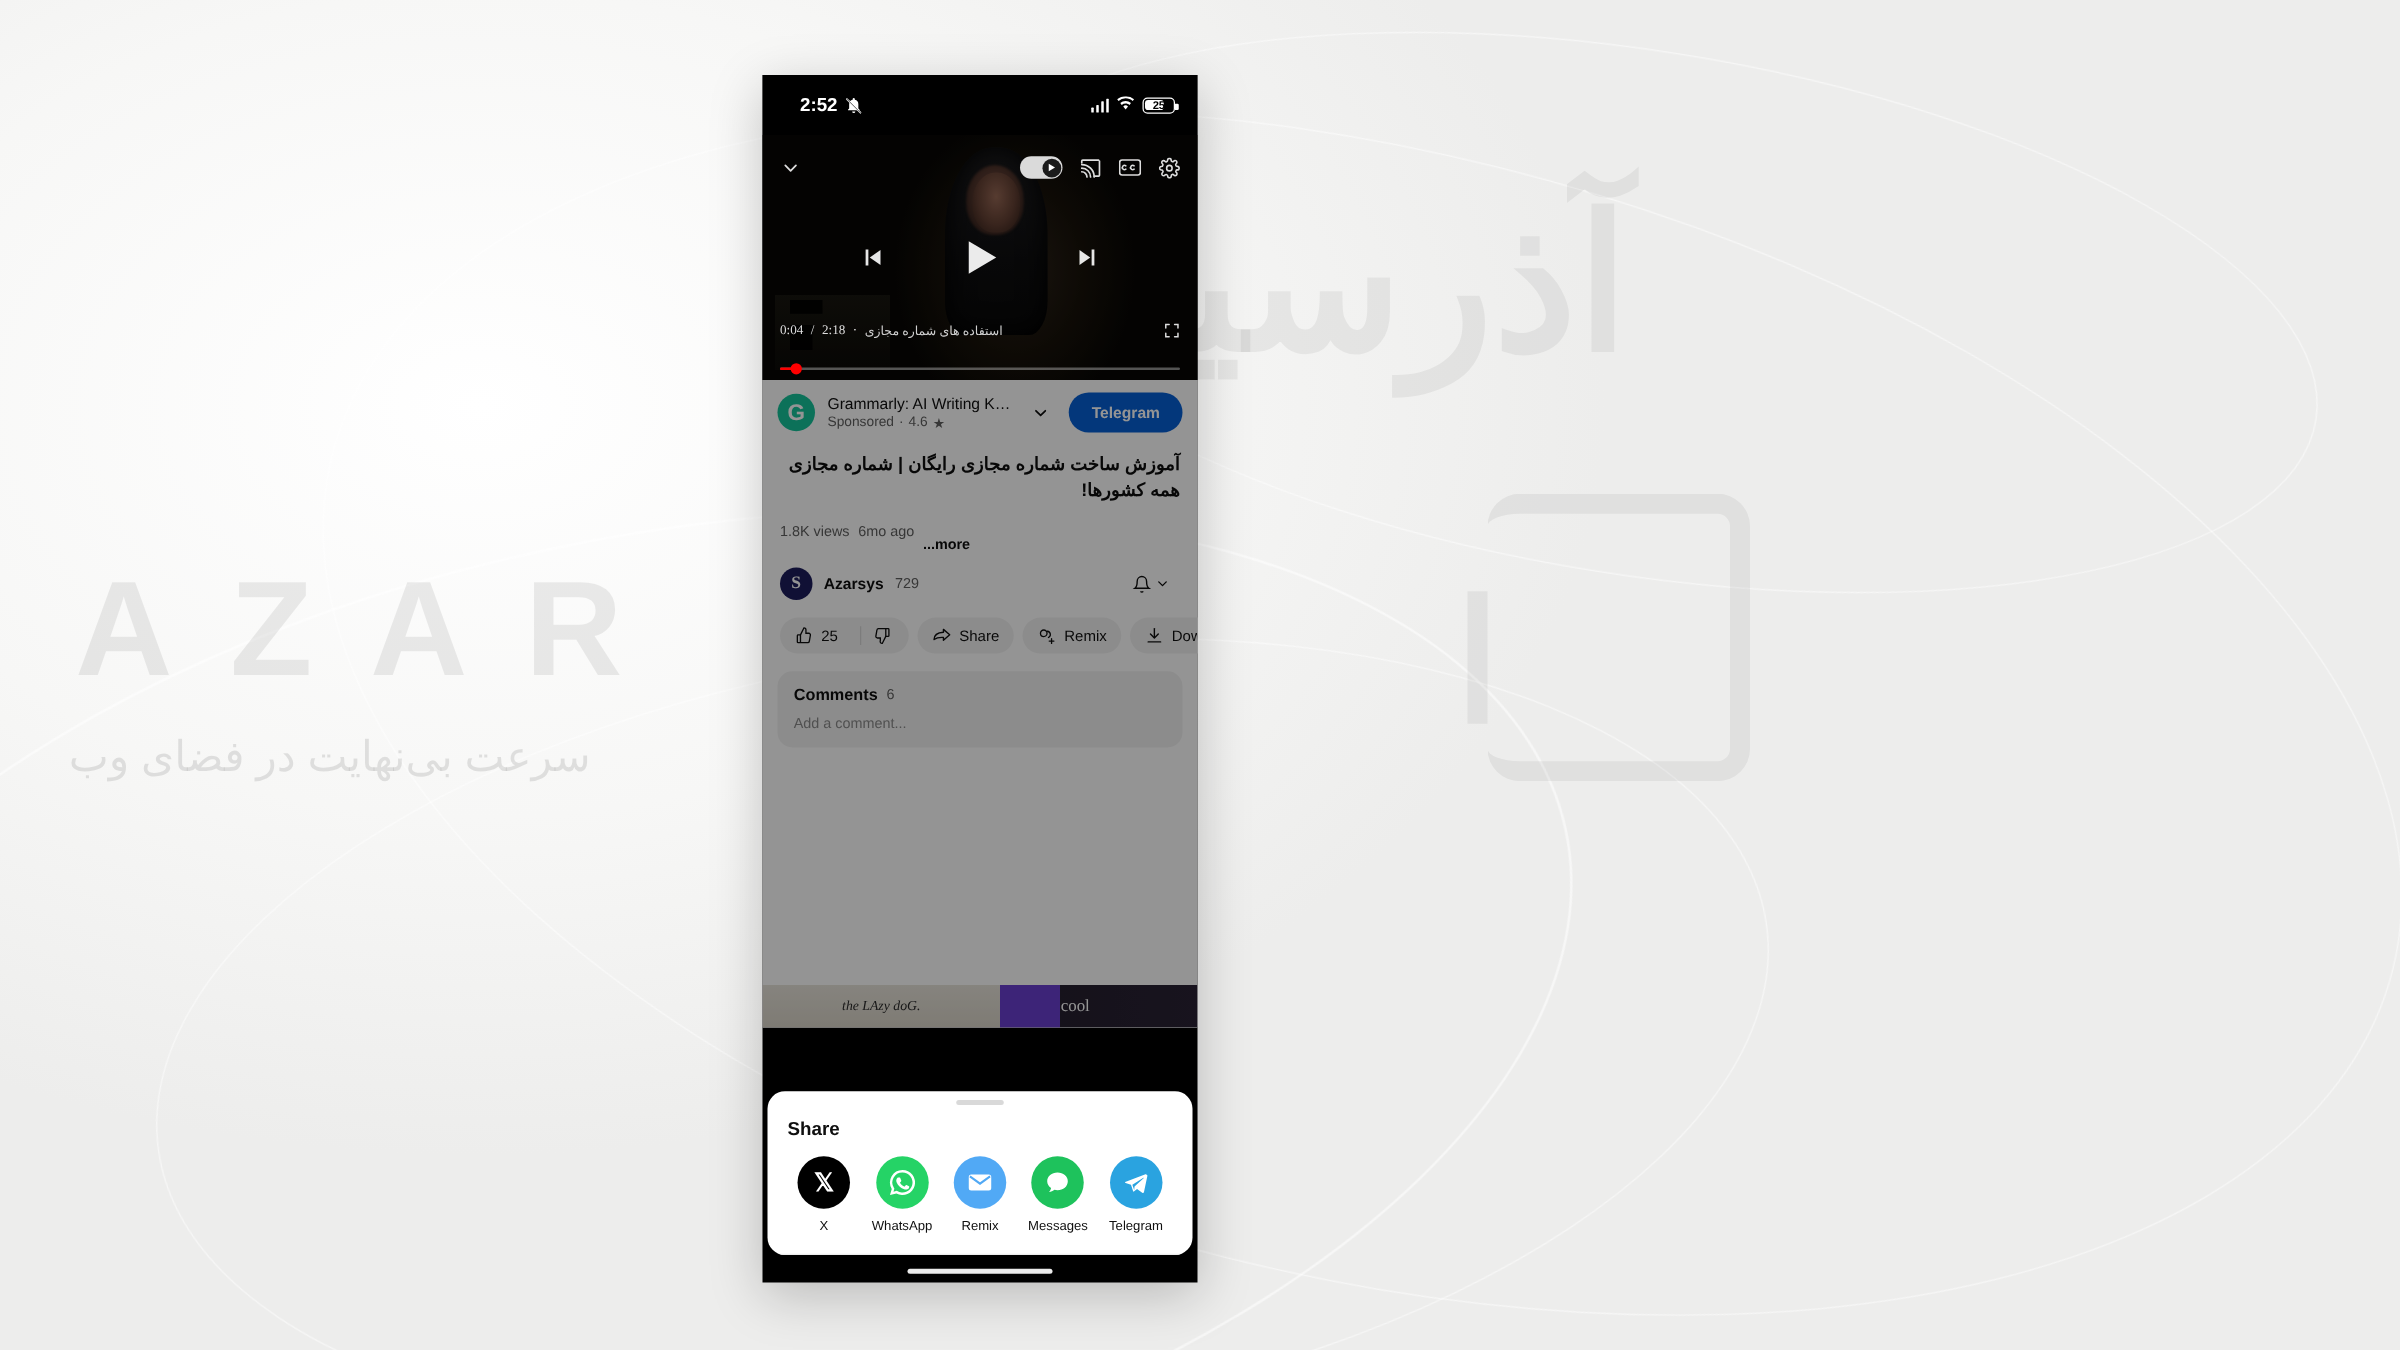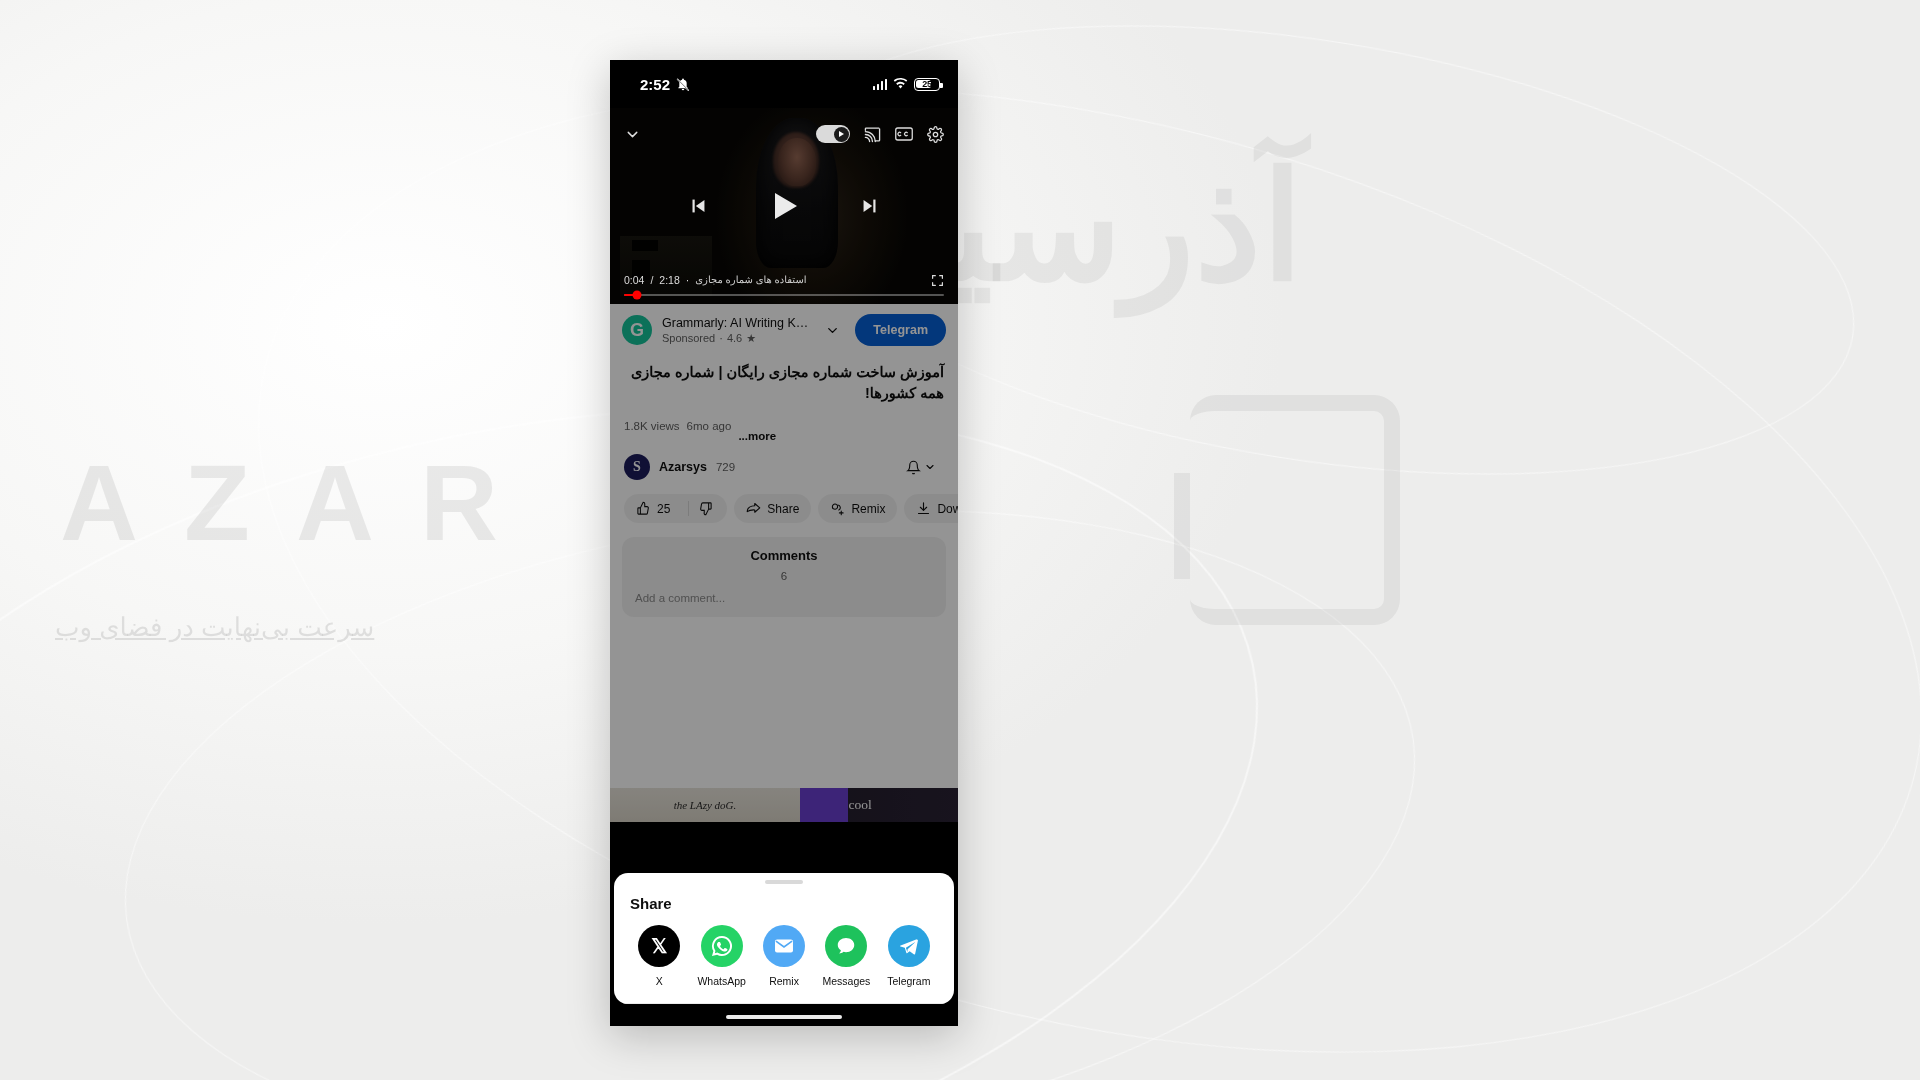--- a/index.html
+++ b/index.html
@@ -47,27 +47,26 @@
     font-size: 150px;
     letter-spacing: 4px;
   }
   .wm-mid {
     left: 60px; top: 440px;
     font-size: 108px;
     letter-spacing: 46px;
     color: rgba(0,0,0,0.075);
   }
   .wm-tag {
-    left: 55px; top: 612px;
-    font-size: 26px;
+    left: 55px; top: 585px;
+    font-size: 34px;
     font-weight: 400;
     letter-spacing: 2px;
     color: rgba(0,0,0,0.10);
     direction: rtl;
-    text-decoration: underline;
   }
   .wm-mark {
     position:absolute;
     left: 1190px; top: 395px;
     width: 210px; height: 230px;
     border: 16px solid rgba(0,0,0,0.055);
     border-radius: 26px;
     border-left: none;
   }
   .wm-mark::before{
@@ -213,23 +212,24 @@
     border-top: 13px solid transparent;
     border-bottom: 13px solid transparent;
     margin-left: 4px;
   }
 
   .pl-bottom {
     position:absolute; left:0; right:0; bottom: 0;
     padding: 0 14px 8px;
   }
   .pl-times {
-    display:flex; align-items:flex-start; justify-content:space-between;
+    display:flex; align-items:flex-end; justify-content:space-between;
     color:#ddd; font-size:10.5px;
-    margin-bottom: 7px;
+    margin-bottom: 23px;
+    font-family: Liberation Serif, serif;
   }
   .pl-times-left { display:flex; align-items:center; gap:6px; }
   .pl-chapter { color:#cfcfcf; direction: rtl; font-size: 10px; }
   .scrub {
     position:relative; height: 2.5px;
     background: rgba(255,255,255,.32);
     border-radius:2px;
   }
   .scrub-done { position:absolute; left:0; top:0; bottom:0; width: 4%; background:#f00; border-radius:2px;}
   .scrub-knob {
@@ -319,21 +319,21 @@
   }
   .chip.split { gap:0; padding: 7px 4px 7px 12px;}
   .chip .sep { width:1px;height:15px;background:#d6d6d6;margin:0 9px;}
   .chip .half { display:flex;align-items:center;gap:6px;padding-right:9px;}
 
   .comments {
     margin: 14px 12px 0;
     background:#f2f2f2;border-radius:12px;
     padding: 11px 13px 13px;
   }
-  .c-head { display:flex;align-items:center;gap:7px;flex-direction:column;}
+  .c-head { display:flex;align-items:center;gap:7px;}
   .c-title{font-size:13px;font-weight:700;color:#0f0f0f;}
   .c-count{font-size:11.5px;color:#606060;}
   .c-input{
     margin-top:10px;
     font-size:11.5px;color:#8a8a8a;
   }
 
   .shorts-strip {
     position:absolute; left:0;right:0;bottom:0;
     height: 34px;

